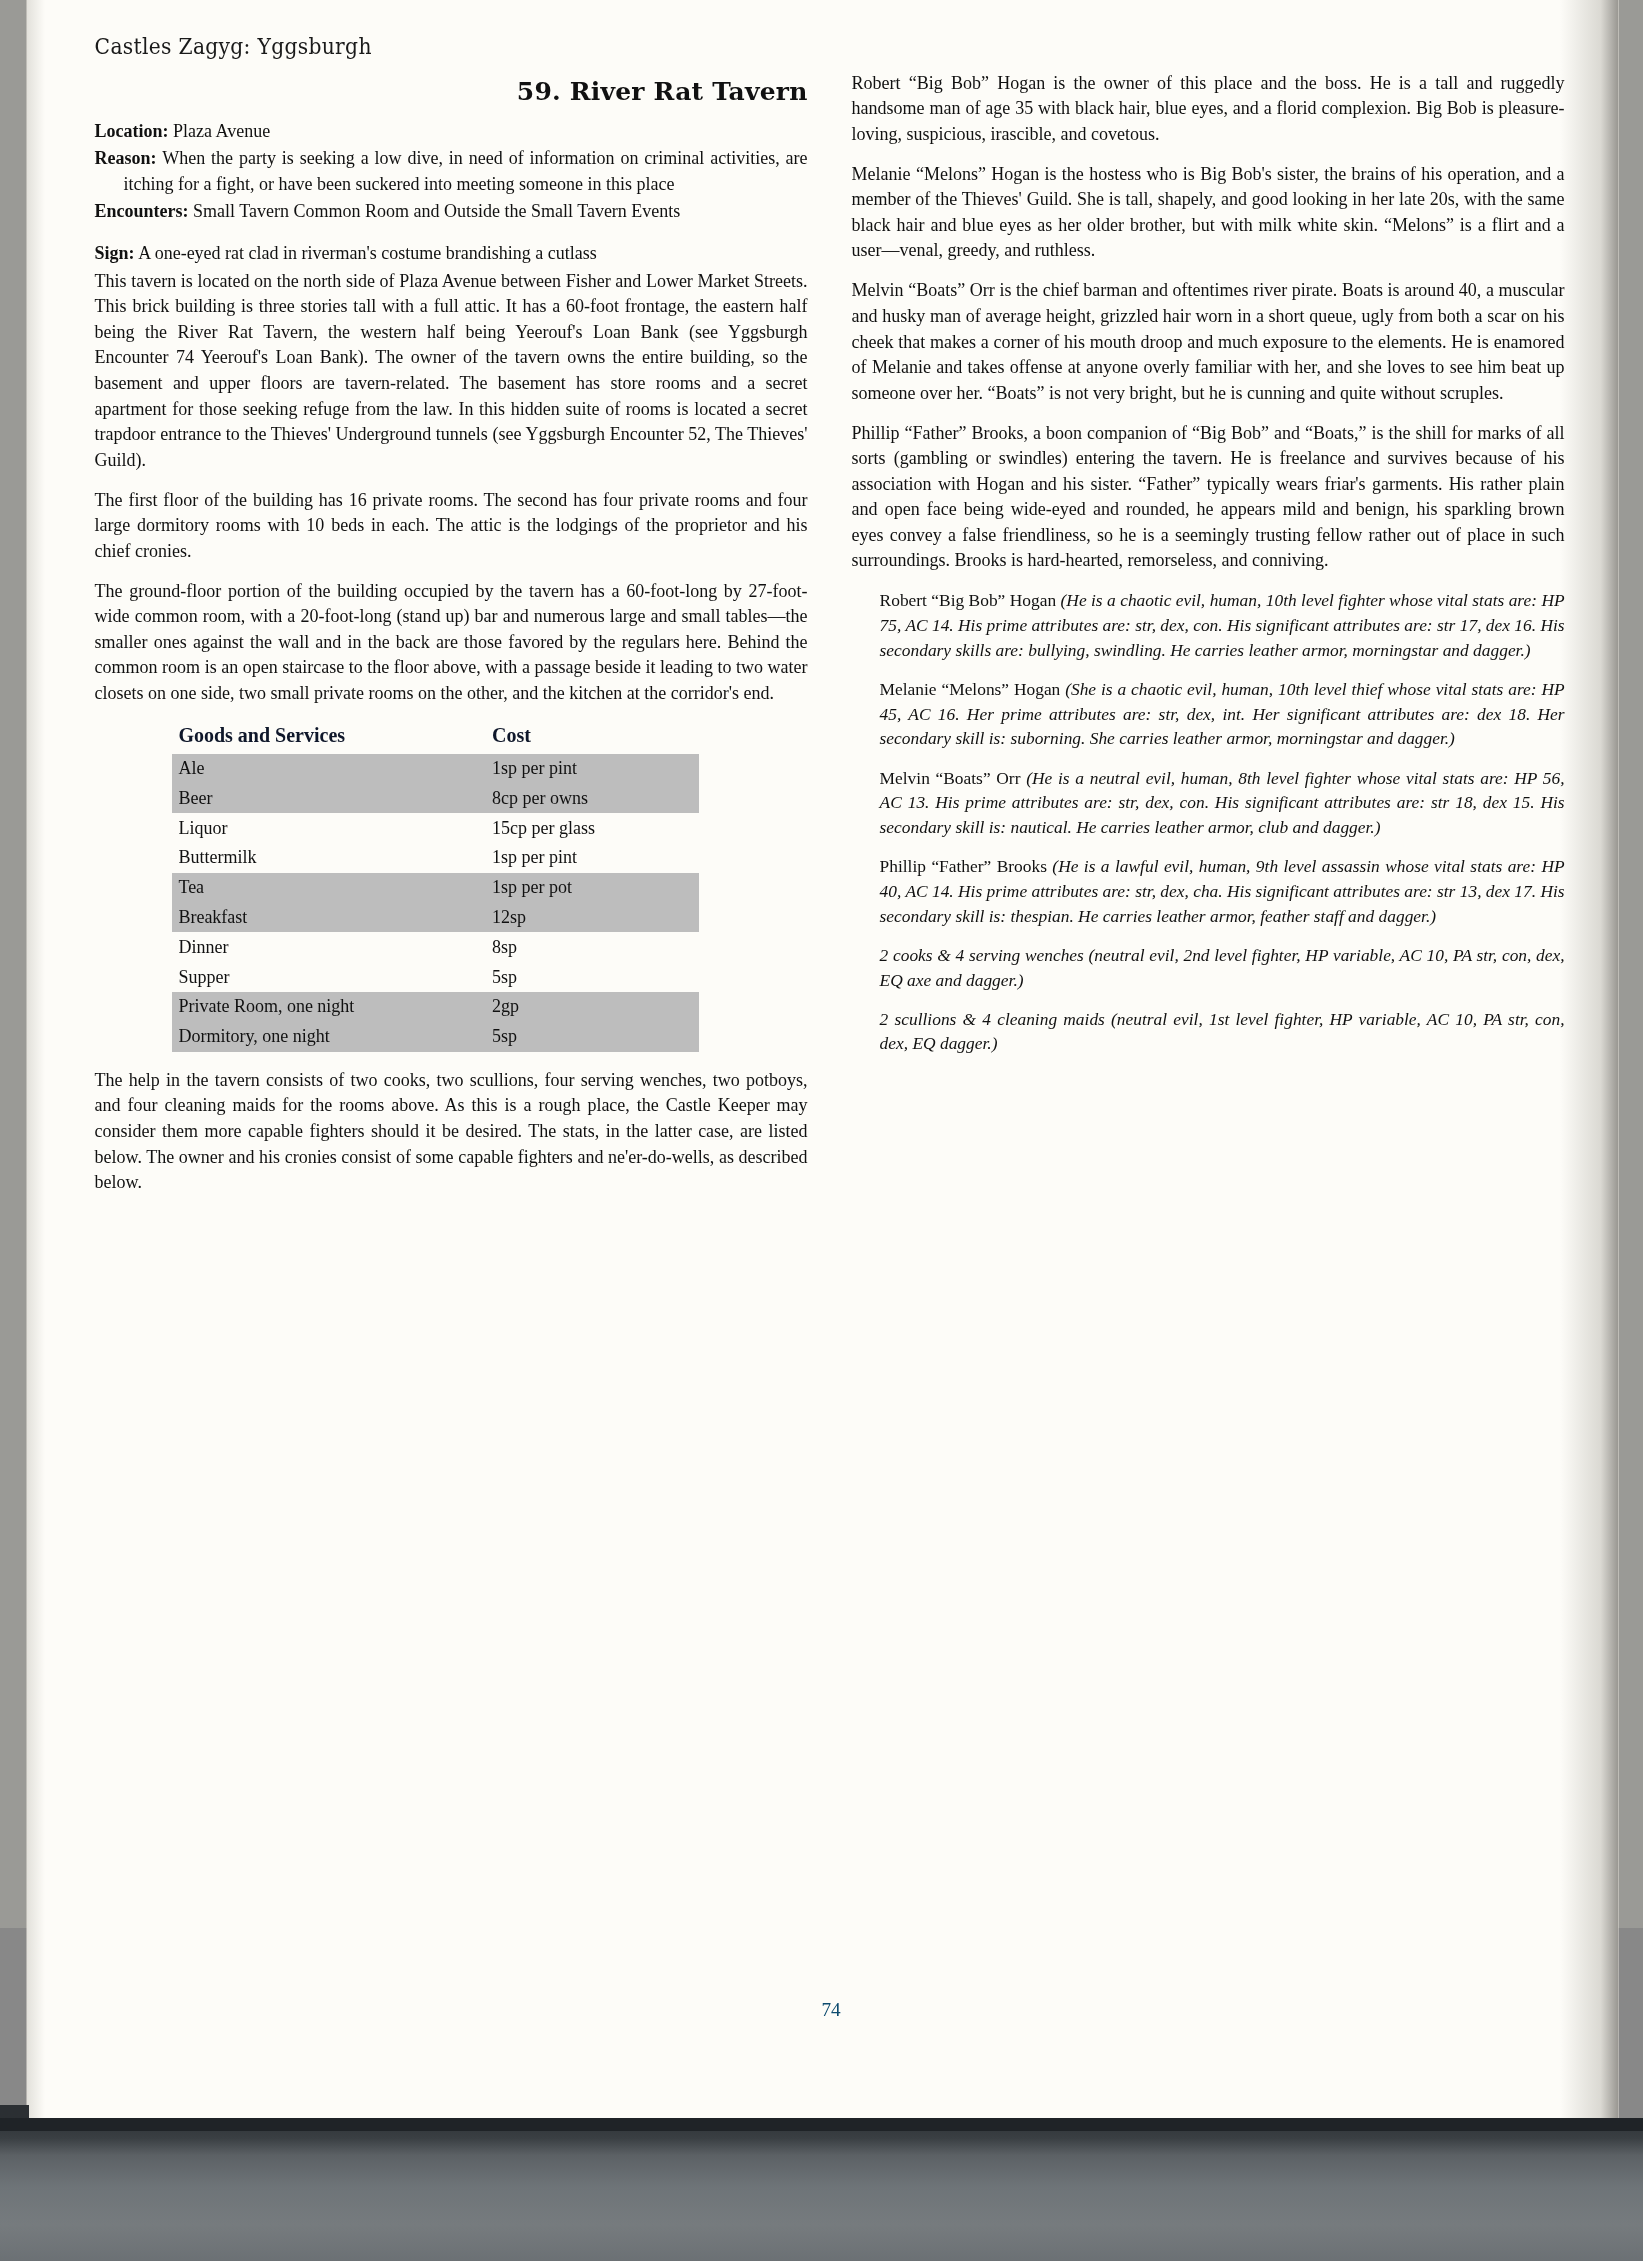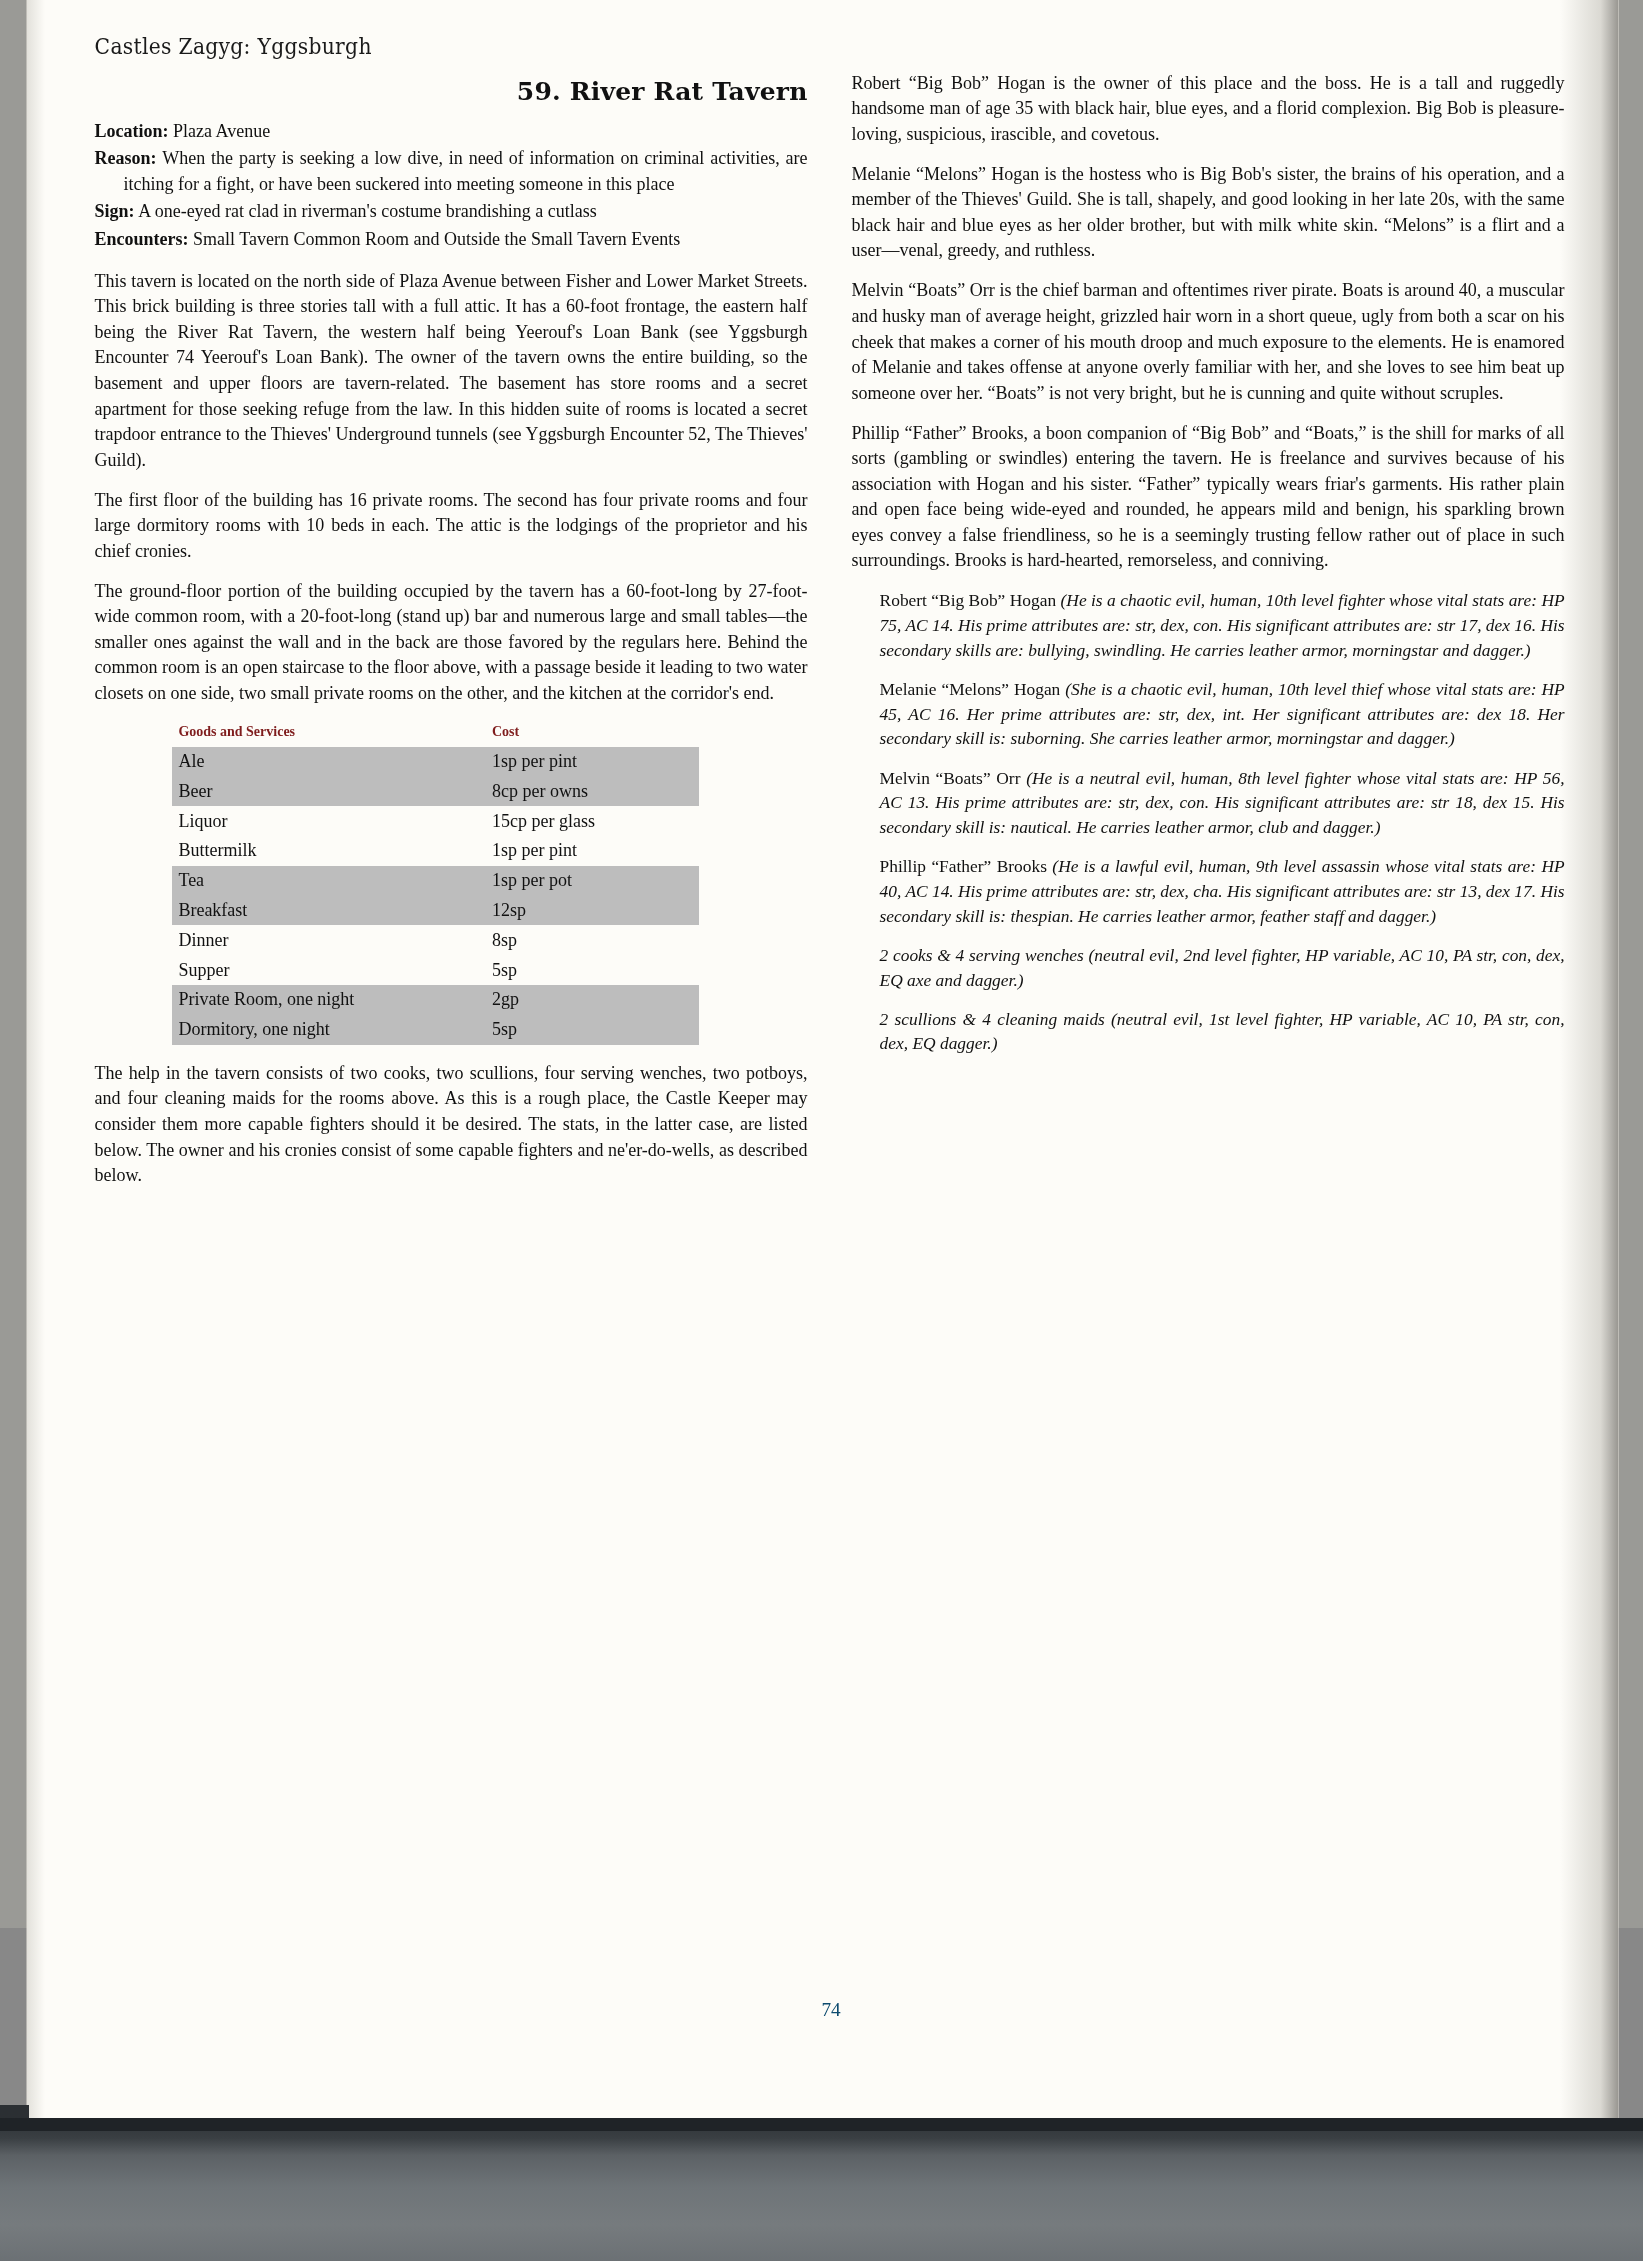--- a/index.html
+++ b/index.html
@@ -152,22 +152,22 @@
   table.goods {
     border-collapse: collapse;
     margin: 5.8px 0 16.4px 77px;
     width: 527px;
     font-size: 18px;
   }
   table.goods th {
     text-align: left;
     font-weight: bold;
     padding: 2.9px 6.8px 6.8px 6.8px;
-    font-size: 14px;
-    color: #7f1d1d;
+    font-size: 20px;
+    color: #0f172a;
   }
   table.goods td {
     padding: 4.4px 6.8px;
     color: #111;
   }
   table.goods td.c1 { width: 300px; }
   table.goods tr.shade td { background: #bdbdbd; }
   table.goods tr.plain td { background: transparent; }
 
   .page-number {
@@ -195,22 +195,22 @@
       <div class="running-head">Castles Zagyg: Yggsburgh</div>
 
       <div class="columns">
 
         <div class="col col-left">
           <h1 class="section-title">59. River Rat Tavern</h1>
 
           <div>
             <p class="kv"><b>Location:</b> <span>Plaza Avenue</span></p>
             <p class="kv"><b>Reason:</b> <span>When the party is seeking a low dive, in need of information on criminal activities, are itching for a fight, or have been suckered into meeting someone in this place</span></p>
+            <p class="kv" style="margin-bottom:16.4px;"><b>Encounters:</b> <span>Small Tavern Common Room and Outside the Small Tavern Events</span></p>
             <p class="kv"><b>Sign:</b> <span>A one-eyed rat clad in riverman's costume brandishing a cutlass</span></p>
-            <p class="kv" style="margin-bottom:16.4px;"><b>Encounters:</b> <span>Small Tavern Common Room and Outside the Small Tavern Events</span></p>
           </div>
 
           <p>This tavern is located on the north side of Plaza Avenue between Fisher and Lower Market Streets. This brick building is three stories tall with a full attic. It has a 60-foot frontage, the eastern half being the River Rat Tavern, the western half being Yeerouf's Loan Bank (see Yggsburgh Encounter 74 Yeerouf's Loan Bank). The owner of the tavern owns the entire building, so the basement and upper floors are tavern-related. The basement has store rooms and a secret apartment for those seeking refuge from the law. In this hidden suite of rooms is located a secret trapdoor entrance to the Thieves' Underground tunnels (see Yggsburgh Encounter 52, The Thieves' Guild).</p>
           <p>The first floor of the building has 16 private rooms. The second has four private rooms and four large dormitory rooms with 10 beds in each. The attic is the lodgings of the proprietor and his chief cronies.</p>
           <p>The ground-floor portion of the building occupied by the tavern has a 60-foot-long by 27-foot-wide common room, with a 20-foot-long (stand up) bar and numerous large and small tables—the smaller ones against the wall and in the back are those favored by the regulars here. Behind the common room is an open staircase to the floor above, with a passage beside it leading to two water closets on one side, two small private rooms on the other, and the kitchen at the corridor's end.</p>
 
           <table class="goods">
             <thead>
               <tr>
                 <th class="c1">Goods and Services</th>

